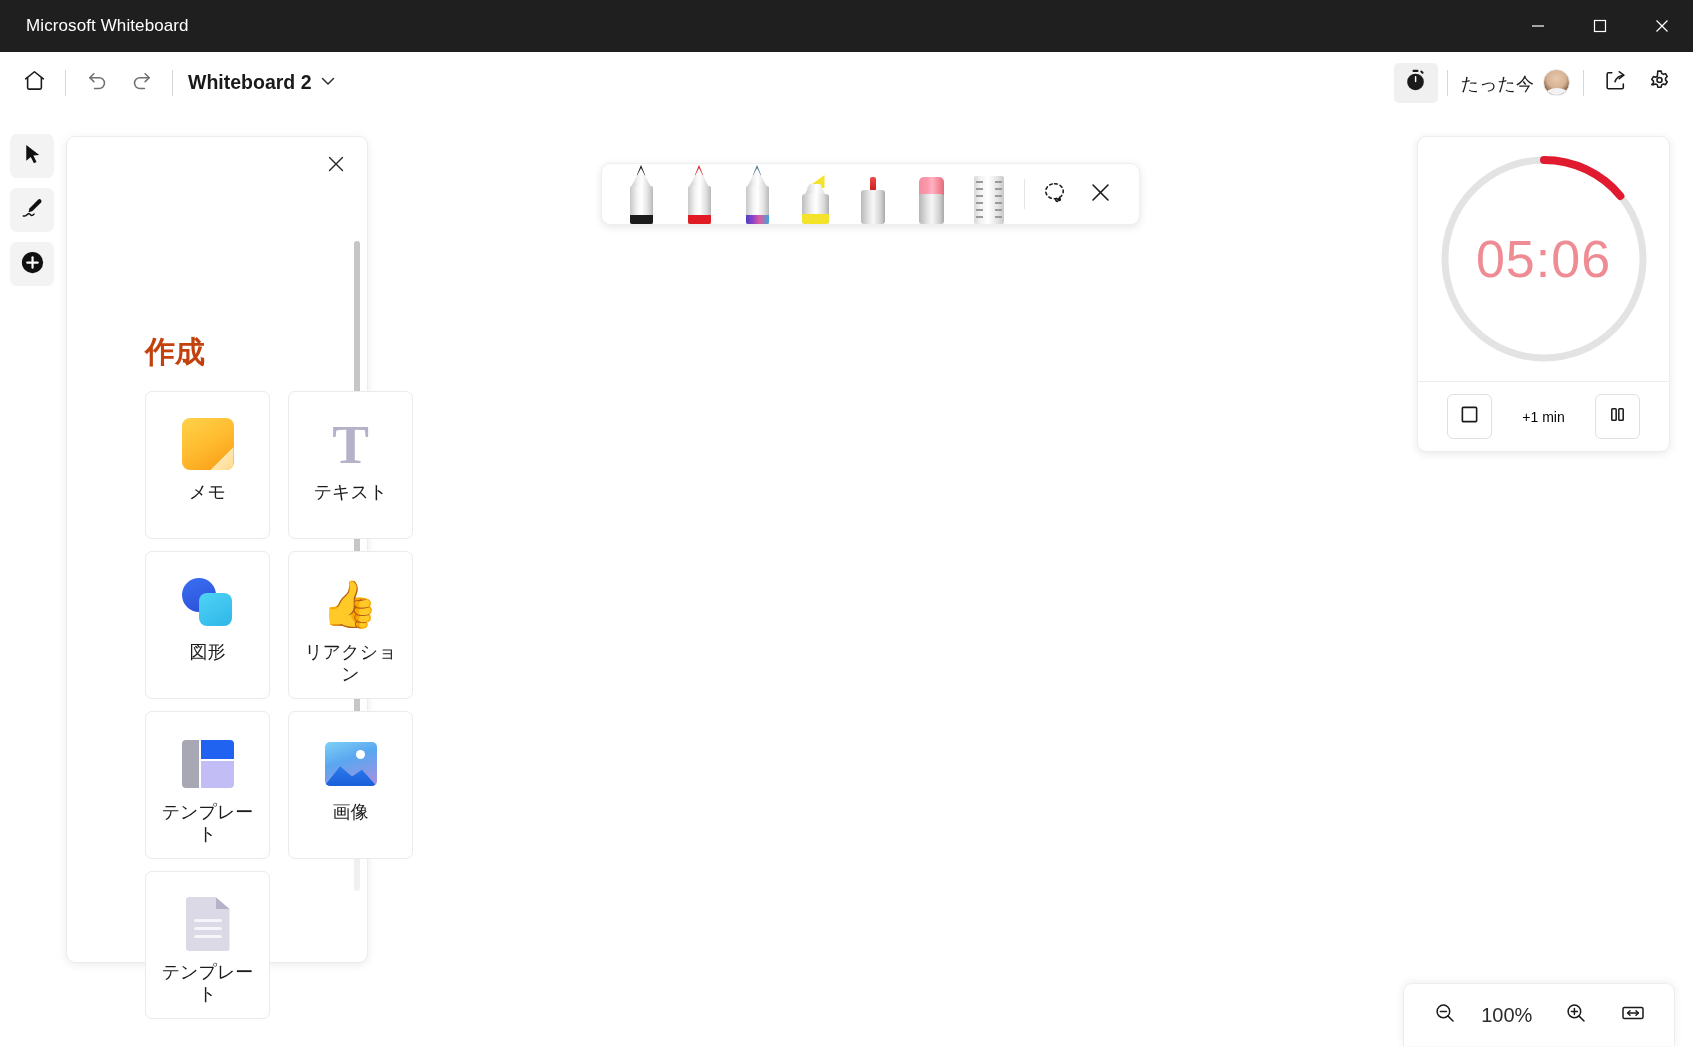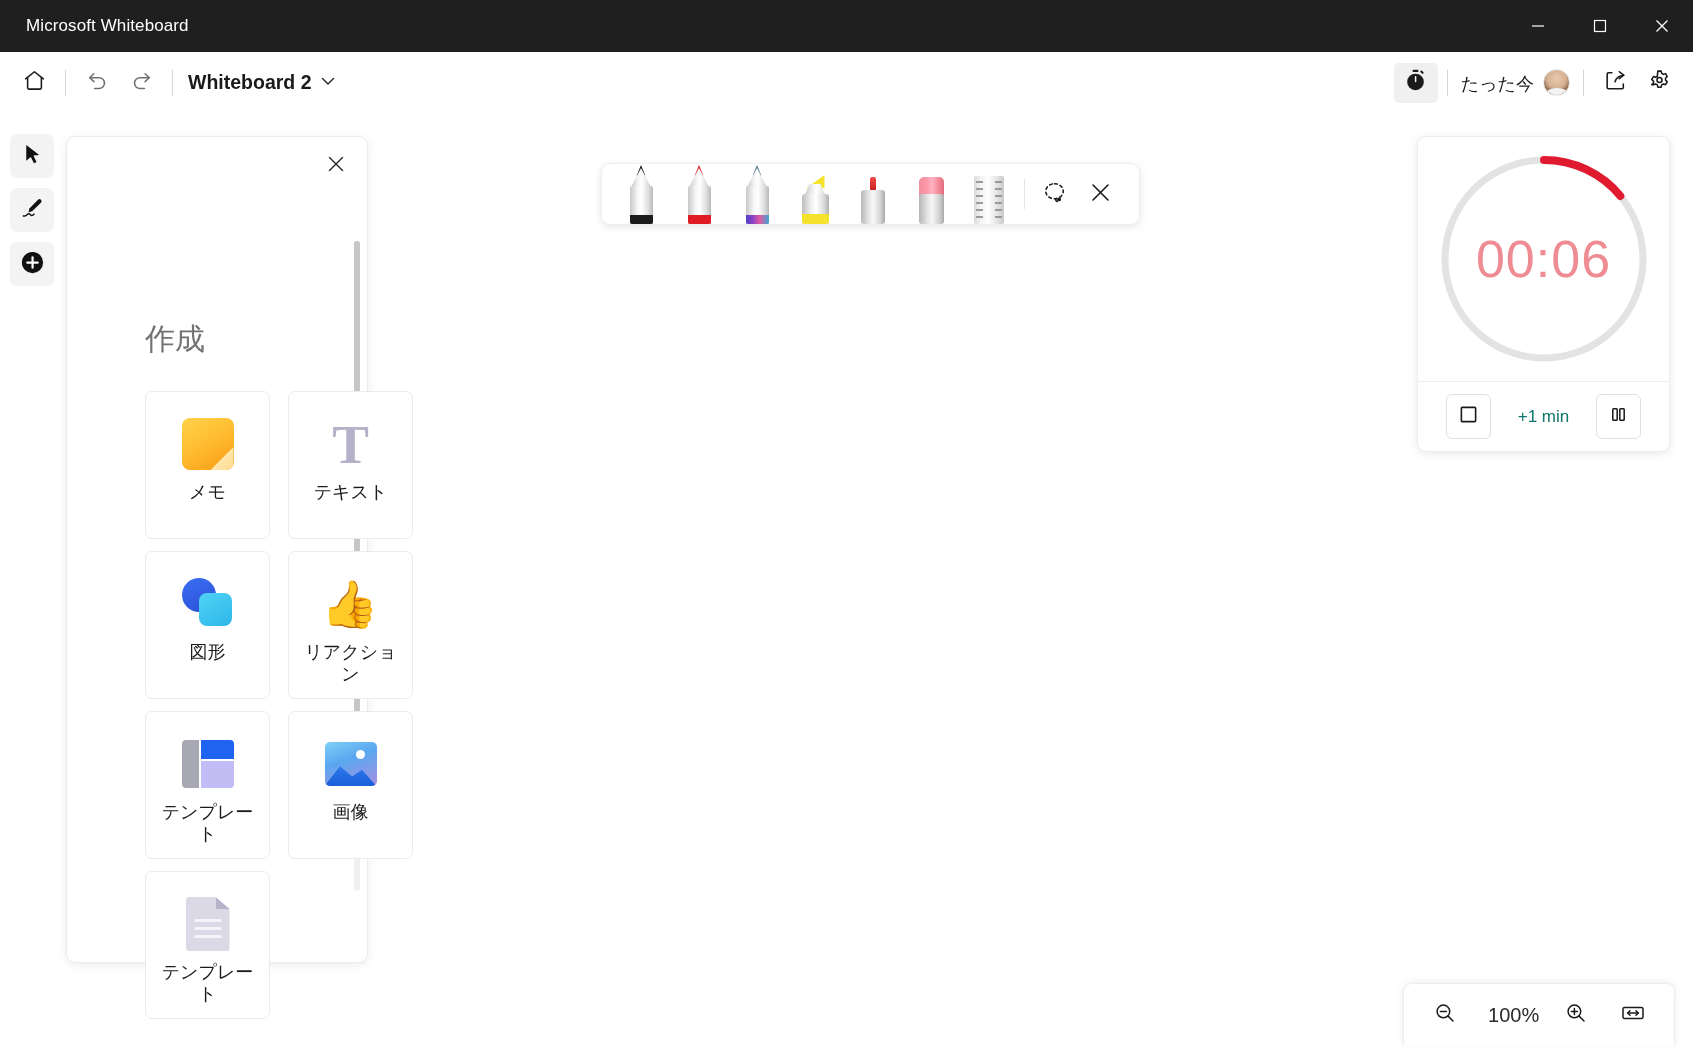--- a/index.html
+++ b/index.html
@@ -117,24 +117,25 @@
     border-radius: 9px;
     box-shadow: 0 2px 10px rgba(0,0,0,0.08);
   }
   .panel-close {
     position: absolute; right: 14px; top: 12px;
     width: 34px; height: 34px; border-radius: 5px;
     display: flex; align-items: center; justify-content: center;
     color: #2b2b2b;
   }
   .panel-title {
-    position: absolute; left: 78px; top: 202px;
+    position: absolute; left: 78px; top: 215px;
     transform: translateY(-50%);
-    font-size: 30px; color: #737373;
+    font-size: 30px; color: #c2410c;
     font-family: "DejaVu Sans", "Liberation Sans", sans-serif;
+    font-weight: bold;
   }
   .panel-grid {
     position: absolute; left: 78px; top: 254px;
     width: 200px;
     display: grid;
     grid-template-columns: 125px 125px;
     gap: 12px 18px;
   }
   .create-card {
     width: 125px; height: 148px;
@@ -355,40 +356,40 @@
     display: flex; align-items: center; justify-content: space-around;
     padding: 0 14px;
   }
   .timer-btn {
     width: 45px; height: 45px; border-radius: 6px;
     border: 1px solid #e0e0e0; background: #ffffff;
     display: flex; align-items: center; justify-content: center;
     color: #1a1a1a;
   }
   .timer-addmin {
-    font-size: 17px; color: #0f766e; white-space: nowrap; text-align: center;
+    font-size: 14px; color: #000000; white-space: nowrap; text-align: center;
   }
 
   
   .zoombar {
     position: absolute; left: 1403px; top: 983px;
     width: 272px; height: 63px;
     background: #ffffff; border-radius: 9px 9px 0 0;
     border: 1px solid #ededed; border-bottom: none;
     box-shadow: 0 -1px 8px rgba(0,0,0,0.07);
     display: flex; align-items: center; justify-content: space-around;
     padding: 0 12px;
   }
   .zoom-btn {
     width: 42px; height: 42px; border-radius: 6px;
     display: flex; align-items: center; justify-content: center;
     color: #1a1a1a;
   }
   .zoom-level {
-    font-size: 20px; color: #2b2b2b; min-width: 58px; text-align: right;
+    font-size: 20px; color: #2b2b2b; min-width: 58px; text-align: left;
   }
   .canvas {
     position: absolute; left: 0; top: 114px;
     width: 1693px; height: 933px; background: #ffffff;
   }
 </style>
 </head>
 <body>
 
 <div id="app">
@@ -696,21 +697,21 @@
       </span>
     </div>
   </div>
 
   <div class="timer-card">
     <div class="timer-face">
       <svg width="214" height="214" viewBox="0 0 214 214">
         <circle cx="107" cy="107" r="99" fill="none" stroke="#e3e3e3" stroke-width="7"></circle>
         <circle id="timer-arc" cx="107" cy="107" r="99" fill="none" stroke="#e01b30" stroke-width="8" stroke-linecap="round" transform="rotate(-90 107 107)" stroke-dasharray="622.0" stroke-dashoffset="535.0"></circle>
       </svg>
-      <div class="timer-digits">00:06</div>
+      <div class="timer-digits">05:06</div>
     </div>
     <div class="timer-actions">
       <div class="timer-btn">
         <span>
           <svg width="19" height="19" viewBox="0 0 20 20">
               <rect x="2.5" y="2.5" width="15" height="15" rx="1" fill="none" stroke="#1a1a1a" stroke-width="1.7"></rect>
             </svg>
         </span>
       </div>
       <div class="timer-addmin">+1 min</div>

